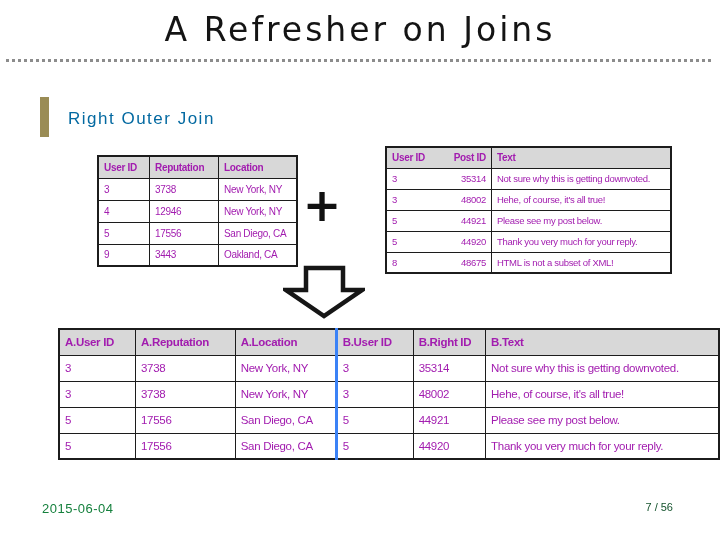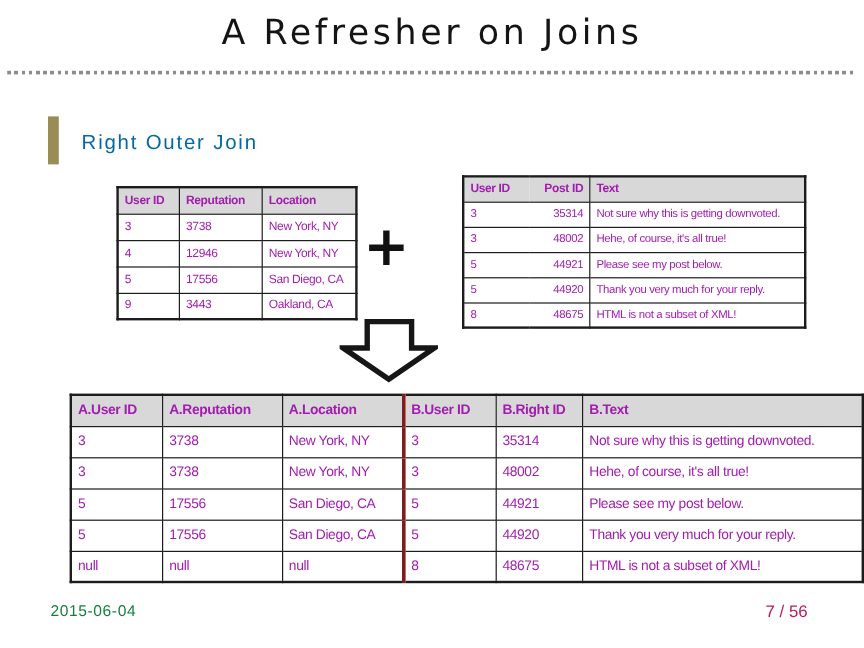--- a/index.html
+++ b/index.html
@@ -1,21 +1,21 @@
 <!DOCTYPE html>
 <html><head>
 <meta charset="utf-8">
 <style>
   html,body { margin:0; padding:0; background:#ffffff; }
   body { width:720px; height:540px; font-family:"Liberation Sans", sans-serif; }
   .slide { position:relative; width:720px; height:540px; background:#ffffff; overflow:hidden; }
 
   .title {
     position:absolute; top:10px; left:0; width:720px;
-    text-align:center; font-size:29px; letter-spacing:3px;
+    text-align:center; font-size:33px; letter-spacing:3px;
     color:#141414; font-family:"DejaVu Sans", sans-serif; font-weight:400;
   }
   .divider {
     position:absolute; top:59px; left:6px; width:708px; height:3px;
     background-image:repeating-linear-gradient(90deg,#8c8c8c 0 3px,transparent 3px 6px);
   }
   .section-bar {
     position:absolute; left:40px; top:97px; width:9px; height:40px;
     background:#9a8c55;
   }
@@ -61,28 +61,28 @@
 
   .result-table { left:58px; top:328px; }
   .result-table tr { height:26px; }
   .result-table th, .result-table td { font-size:11.5px; }
   .result-table th:nth-child(1){ width:66px; }
   .result-table th:nth-child(2){ width:90px; }
   .result-table th:nth-child(3){ width:90px; }
   .result-table th:nth-child(4){ width:66px; }
   .result-table th:nth-child(5){ width:62px; }
   .result-table th:nth-child(6){ width:224px; }
-  .result-table th:nth-child(4), .result-table td:nth-child(4){ border-left:3px solid #7f1d1d;margin-left:41px; }
+  .result-table th:nth-child(4), .result-table td:nth-child(4){ border-left:3px solid #3b82f6;margin-left:41px; }
 
   .footer-date {
     position:absolute; left:42px; top:501px; font-size:13px;
     color:#15803d; letter-spacing:0.5px;
   }
   .footer-page {
-    position:absolute; right:47px; top:501px; font-size:14px; color:#be185d;
+    position:absolute; right:47px; top:501px; font-size:11px; color:#14532d;
   }
 </style>
 </head>
 <body>
 
 <div class="slide">
 
   <div class="title">A Refresher on Joins</div>
   <div class="divider"></div>
 
@@ -201,27 +201,19 @@
           <td>Please see my post below.</td>
         </tr>
         <tr>
           <td>5</td>
           <td>17556</td>
           <td>San Diego, CA</td>
           <td>5</td>
           <td>44920</td>
           <td>Thank you very much for your reply.</td>
         </tr>
-        <tr>
-          <td>null</td>
-          <td>null</td>
-          <td>null</td>
-          <td>8</td>
-          <td>48675</td>
-          <td>HTML is not a subset of XML!</td>
-        </tr>
       </tbody>
     </table>
 
   <div class="footer-date">2015-06-04</div>
   <div class="footer-page">7 / 56</div>
 
 </div>
 
 </body></html>

